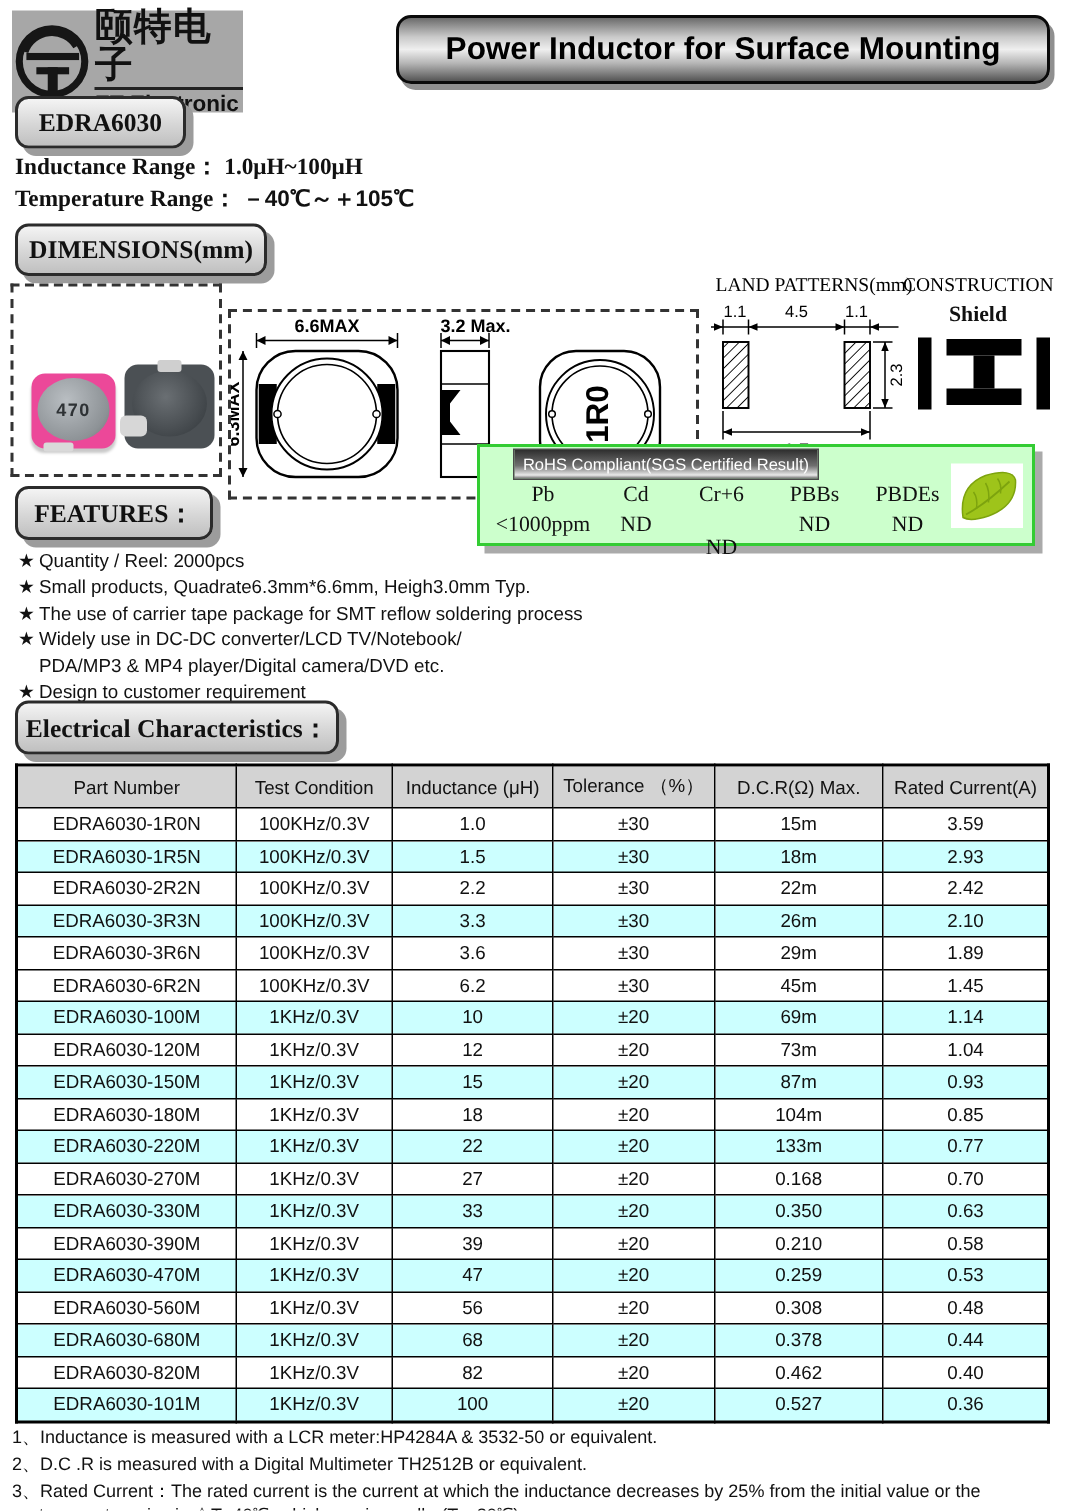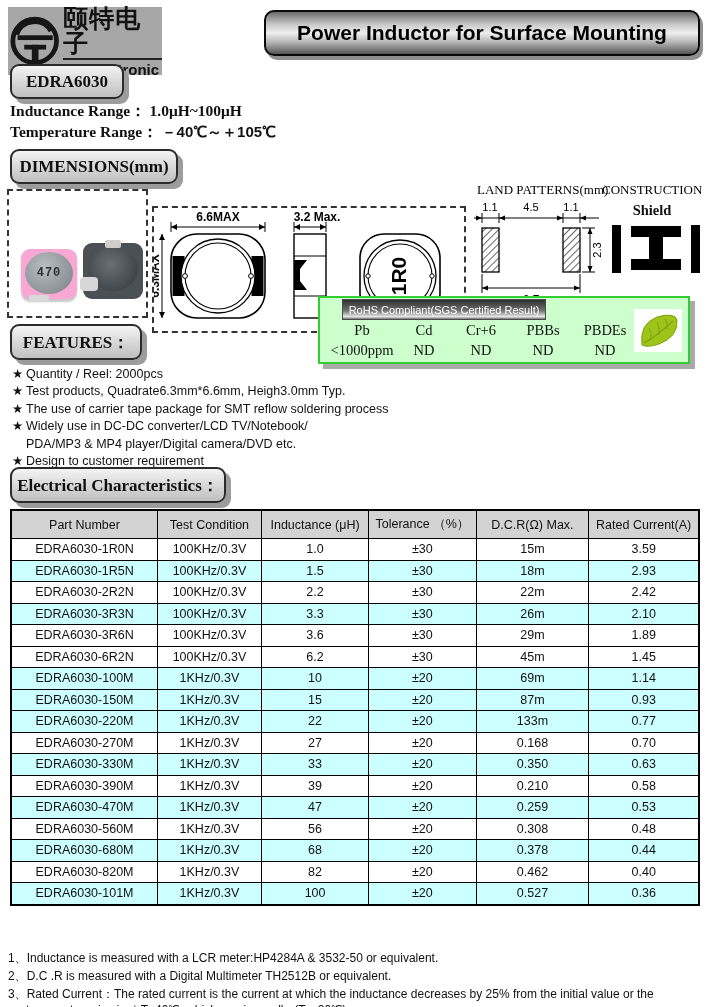--- a/index.html
+++ b/index.html
@@ -35,21 +35,21 @@
 
   .dash-box{border:2px dashed #333;box-sizing:border-box;background:#fff;}
   .photo-box{left:7px;top:189px;width:141px;height:129px;}
   .draw-box{left:152px;top:194px;width:314px;height:127px;margin-top:12px;}
 
   .section-label{font-family:"Liberation Serif",serif;font-size:13px;color:#000;}
   .shield-label{font-family:"Liberation Serif",serif;font-size:14.5px;font-weight:bold;}
 
   
   .ind{position:absolute;border-radius:9px;}
-  .ind-l{left:12px;top:58px;width:56px;height:50px;background:#f9a8d4;box-shadow:0 3px 2px #c9c9c9;font-family:Liberation Mono, monospace;}
+  .ind-l{left:12px;top:58px;width:56px;height:50px;background:#ec4899;box-shadow:0 3px 2px #c9c9c9;}
   .ind-l .top{position:absolute;left:4px;top:3px;width:48px;height:42px;border-radius:50%;
               background:radial-gradient(circle at 40% 35%,#b9bec2,#8d9296 70%,#6a6f73);
               display:flex;align-items:center;justify-content:center;}
   .ind-l .mark{font-weight:bold;font-size:12px;color:#2e3235;letter-spacing:1px;}
   .ind-l .foot{position:absolute;left:8px;bottom:-2px;width:20px;height:6px;background:#d9d9d9;border-radius:2px;}
   .ind-r{left:74px;top:52px;width:60px;height:56px;background:#4b5054;}
   .ind-r .top{position:absolute;left:5px;top:4px;width:50px;height:44px;border-radius:50%;
               background:radial-gradient(circle at 45% 40%,#6a6f73,#3f4448 75%);}
   .ind-r .term{position:absolute;left:-3px;bottom:8px;width:18px;height:14px;background:#d7d7d7;border-radius:4px;}
   .ind-r .tab{position:absolute;left:22px;top:-3px;width:16px;height:8px;background:#cfcfcf;border-radius:2px;}
@@ -216,21 +216,21 @@
   <div class="rohs-bar">RoHS Compliant(SGS Certified Result)</div>
   <div class="rohs-grid">
       <div class="rohs-col" style="width: 72px;">
         <span>Pb</span>
         <span class="v">&lt;1000ppm</span>
       </div>
       <div class="rohs-col" style="width: 52px;">
         <span>Cd</span>
         <span class="v">ND</span>
       </div>
-      <div class="rohs-col" style="width: 62px;">
+      <div class="rohs-col" style="width: 62px; gap: 15px;">
         <span>Cr+6</span>
         <span class="v">ND</span>
       </div>
       <div class="rohs-col" style="width: 62px;">
         <span>PBBs</span>
         <span class="v">ND</span>
       </div>
       <div class="rohs-col" style="width: 62px;">
         <span>PBDEs</span>
         <span class="v">ND</span>
@@ -246,21 +246,21 @@
 </div>
 
 <div class="abs badge feat-badge">FEATURES：</div>
 <div class="abs features">
     <div class="feature-line">
       <span class="star">★</span>
       <span>Quantity / Reel: 2000pcs</span>
     </div>
     <div class="feature-line">
       <span class="star">★</span>
-      <span>Test products, Quadrate6.3mm*6.6mm, Heigh3.0mm Typ.</span>
+      <span>Small products, Quadrate6.3mm*6.6mm, Heigh3.0mm Typ.</span>
     </div>
     <div class="feature-line">
       <span class="star">★</span>
       <span>The use of carrier tape package for SMT reflow soldering process</span>
     </div>
     <div class="feature-line">
       <span class="star">★</span>
       <span>Widely use in DC-DC converter/LCD TV/Notebook/</span>
     </div>
     <div class="feature-line cont">
@@ -343,27 +343,43 @@
         <td>1.45</td>
       </tr>
       <tr class="alt">
         <td>EDRA6030-100M</td>
         <td>1KHz/0.3V</td>
         <td>10</td>
         <td>±20</td>
         <td>69m</td>
         <td>1.14</td>
       </tr>
+      <tr>
+        <td>EDRA6030-120M</td>
+        <td>1KHz/0.3V</td>
+        <td>12</td>
+        <td>±20</td>
+        <td>73m</td>
+        <td>1.04</td>
+      </tr>
       <tr class="alt">
         <td>EDRA6030-150M</td>
         <td>1KHz/0.3V</td>
         <td>15</td>
         <td>±20</td>
         <td>87m</td>
         <td>0.93</td>
+      </tr>
+      <tr>
+        <td>EDRA6030-180M</td>
+        <td>1KHz/0.3V</td>
+        <td>18</td>
+        <td>±20</td>
+        <td>104m</td>
+        <td>0.85</td>
       </tr>
       <tr class="alt">
         <td>EDRA6030-220M</td>
         <td>1KHz/0.3V</td>
         <td>22</td>
         <td>±20</td>
         <td>133m</td>
         <td>0.77</td>
       </tr>
       <tr>

